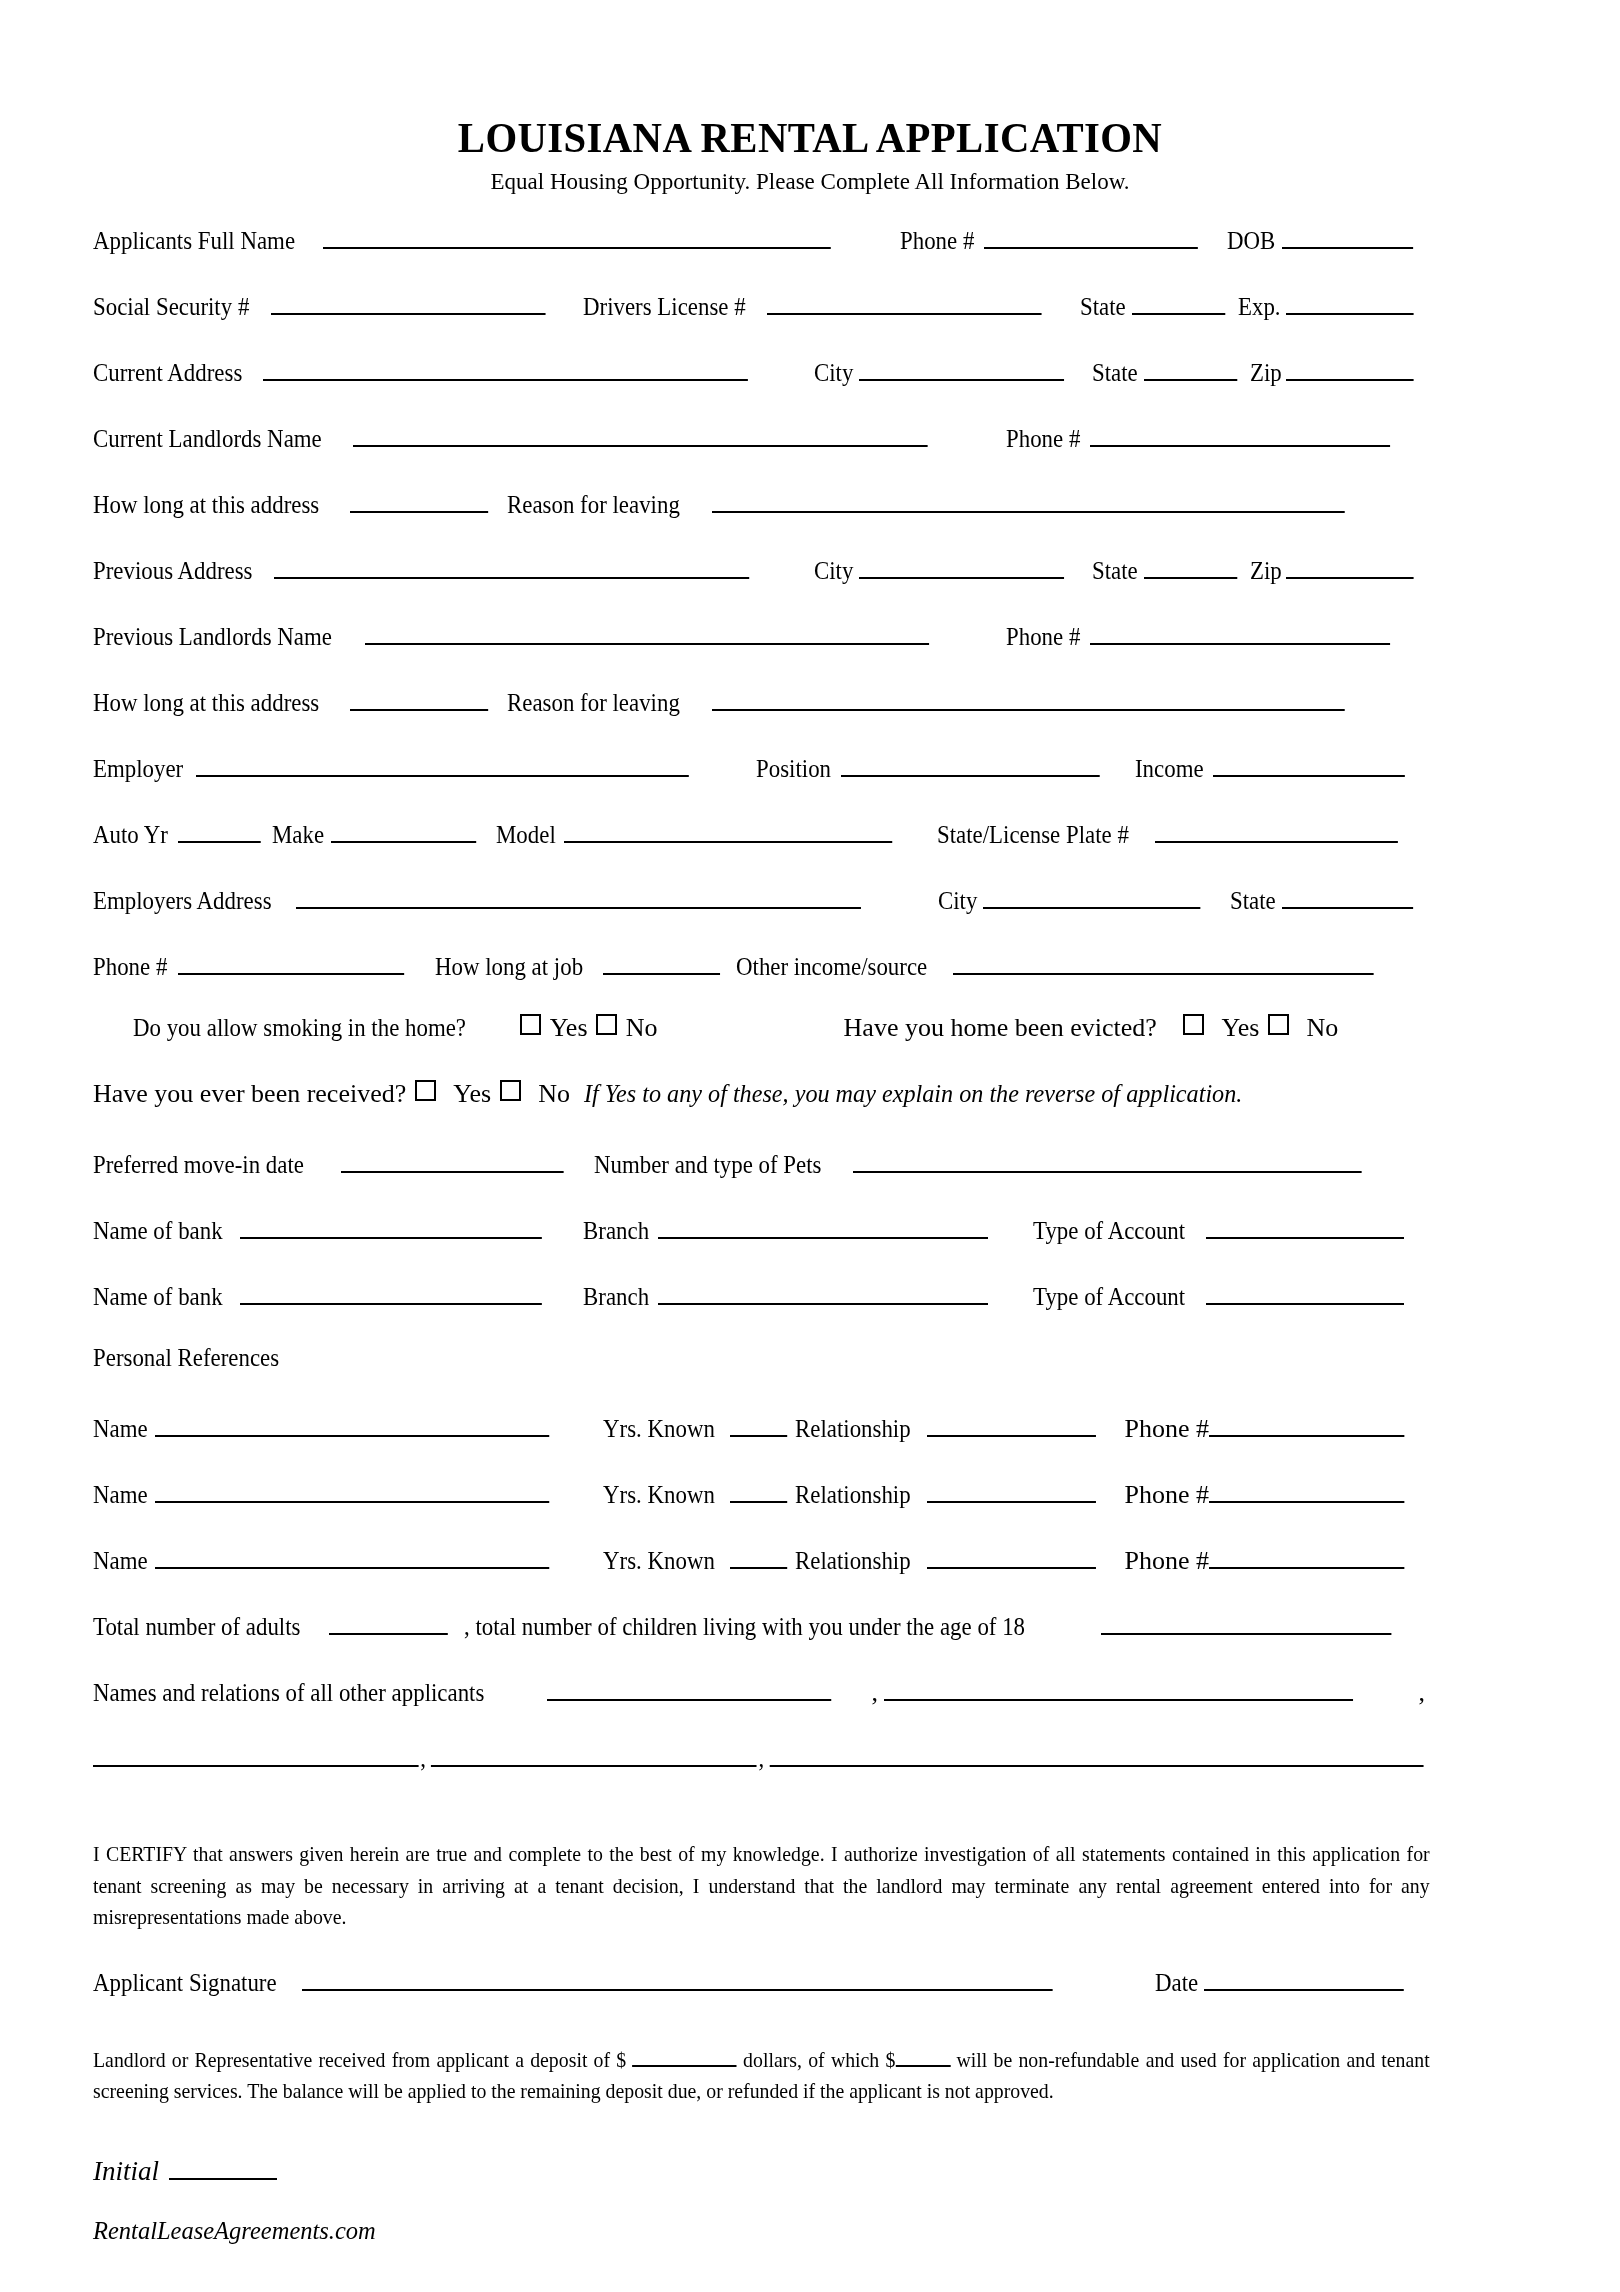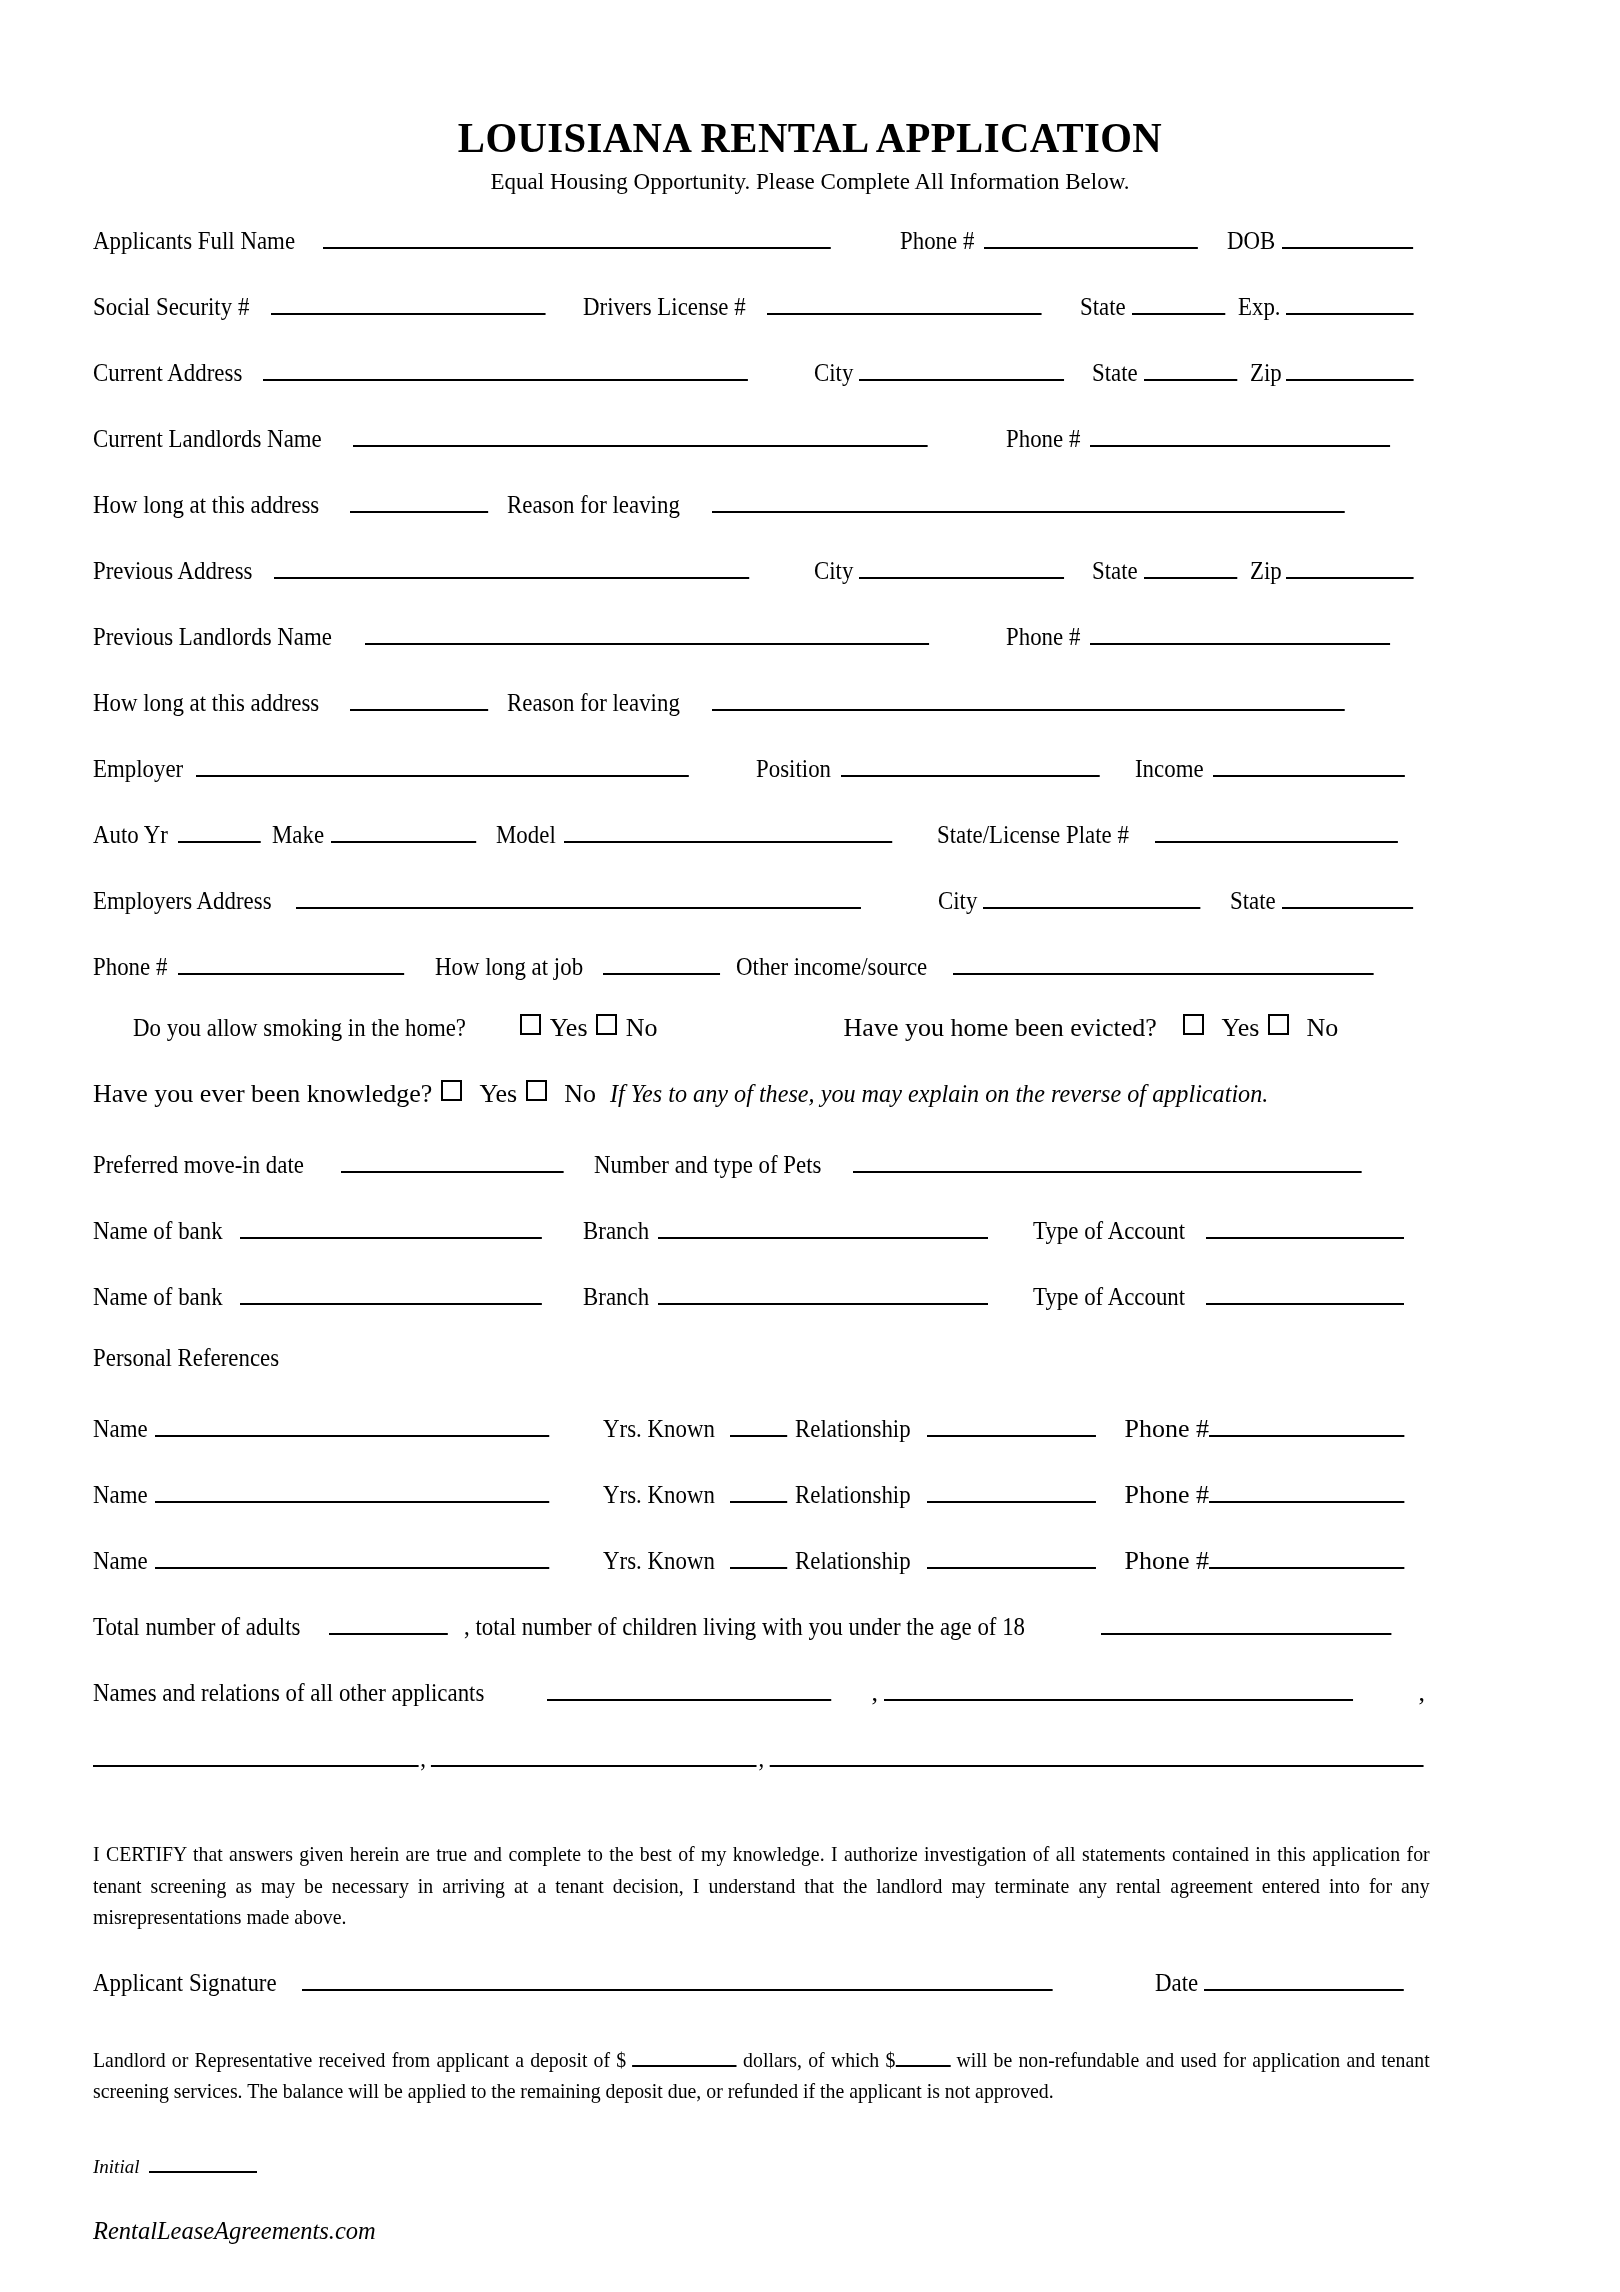--- a/index.html
+++ b/index.html
@@ -119,21 +119,21 @@
   .sig-row {
     display: flex;
     align-items: baseline;
     font-size: 26px;
     height: 57px;
     white-space: nowrap;
   }
   .sig-row > .lbl, .sig-row > .fill { transform: scaleX(0.88); transform-origin: left center; }
 
   .initial-line {
-    font-size: 19px;
+    font-size: 27px;
     font-style: italic;
     display: flex;
     align-items: baseline;
     white-space: nowrap;
   }
   .initial-line .fill { border-bottom-width: 2px; }
 
   .footer-brand {
     position: absolute;
     left: 93px;
@@ -280,21 +280,21 @@
       <span style="flex:0 0 186px"></span>
       <span class="lbl wide">Have you home been evicted?</span>
       <span style="flex:0 0 17.6px"></span>
       <span class="cbx"></span>
       <span class="lbl wide sp-before">Yes</span>
       <span class="cbx"></span>
       <span class="lbl wide sp-before">No</span>
     </div>
 
     <div class="row">
-      <span class="lbl wide">Have you ever been knowledge?</span>
+      <span class="lbl wide">Have you ever been received?</span>
       <span class="cbx"></span>
       <span class="lbl wide sp-before">Yes</span>
       <span class="cbx"></span>
       <span class="lbl wide sp-before">No</span>
       <span style="flex:0 0 13.7px"></span>
       <span class="lbl ital" style="transform:scaleX(0.93);transform-origin:left center;">If Yes to any of these, you may explain on the reverse of application.</span>
     </div>
 
     <div class="row cond">
       <span class="lbl sp-after">Preferred move-in date</span>

